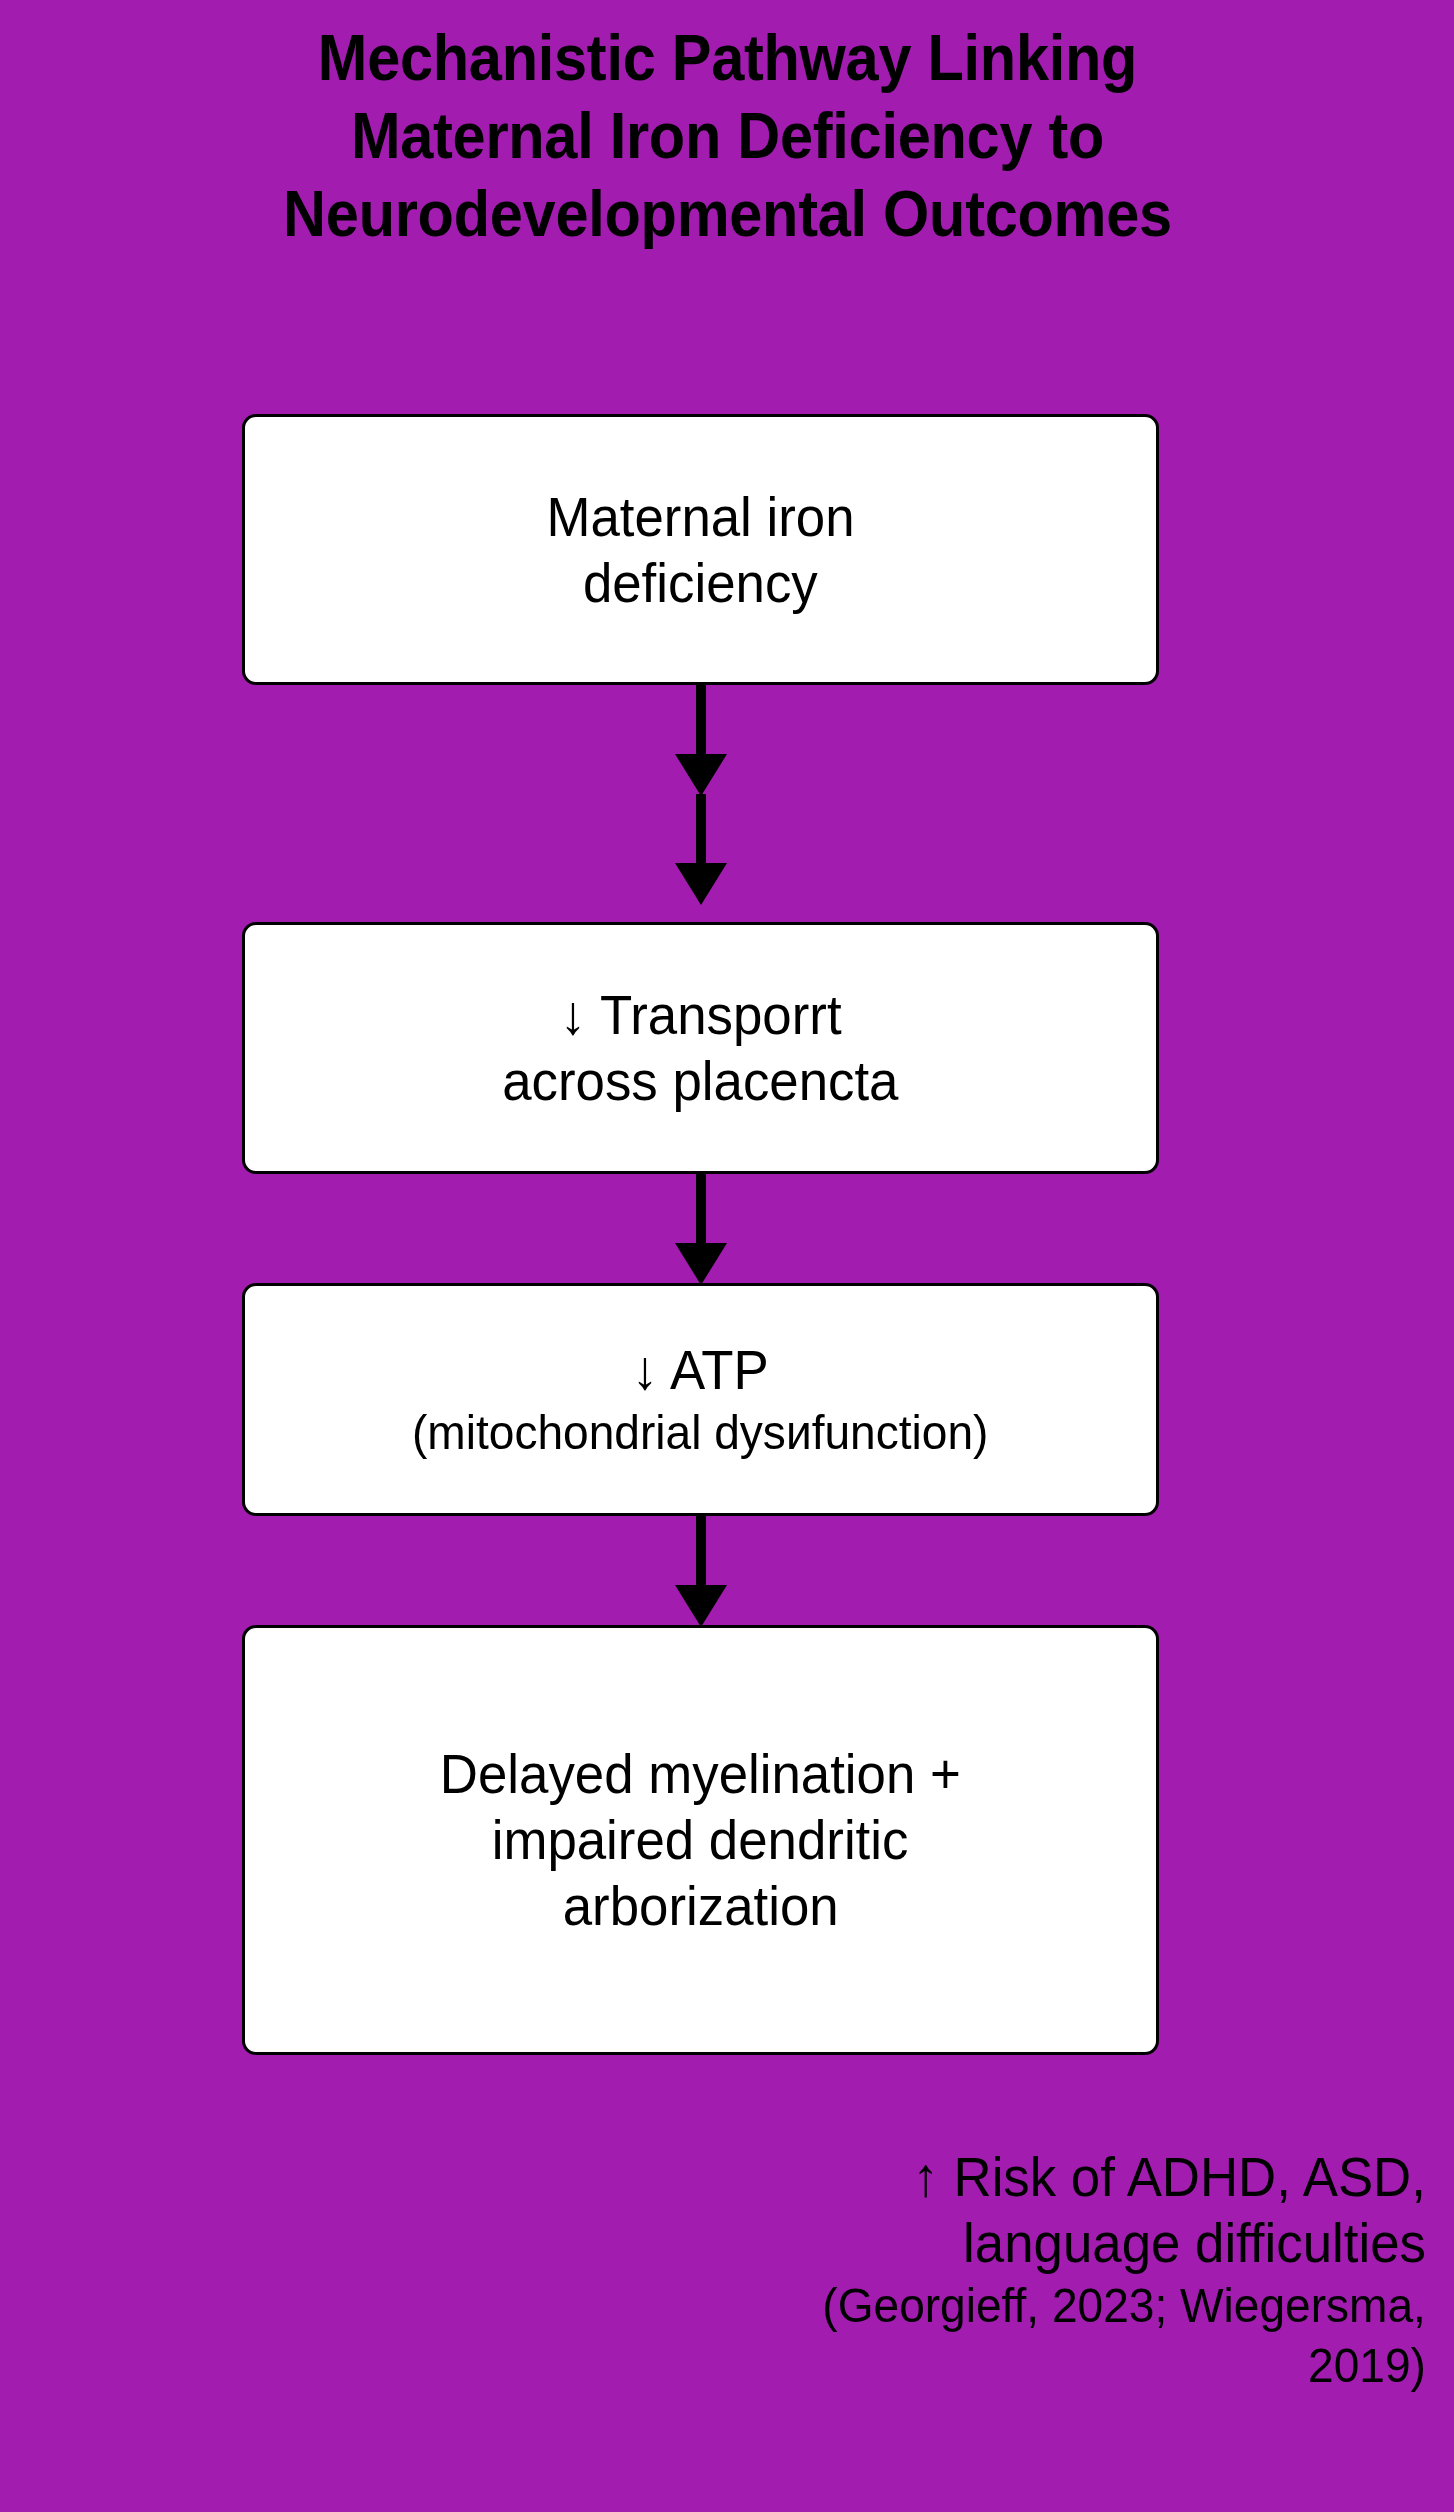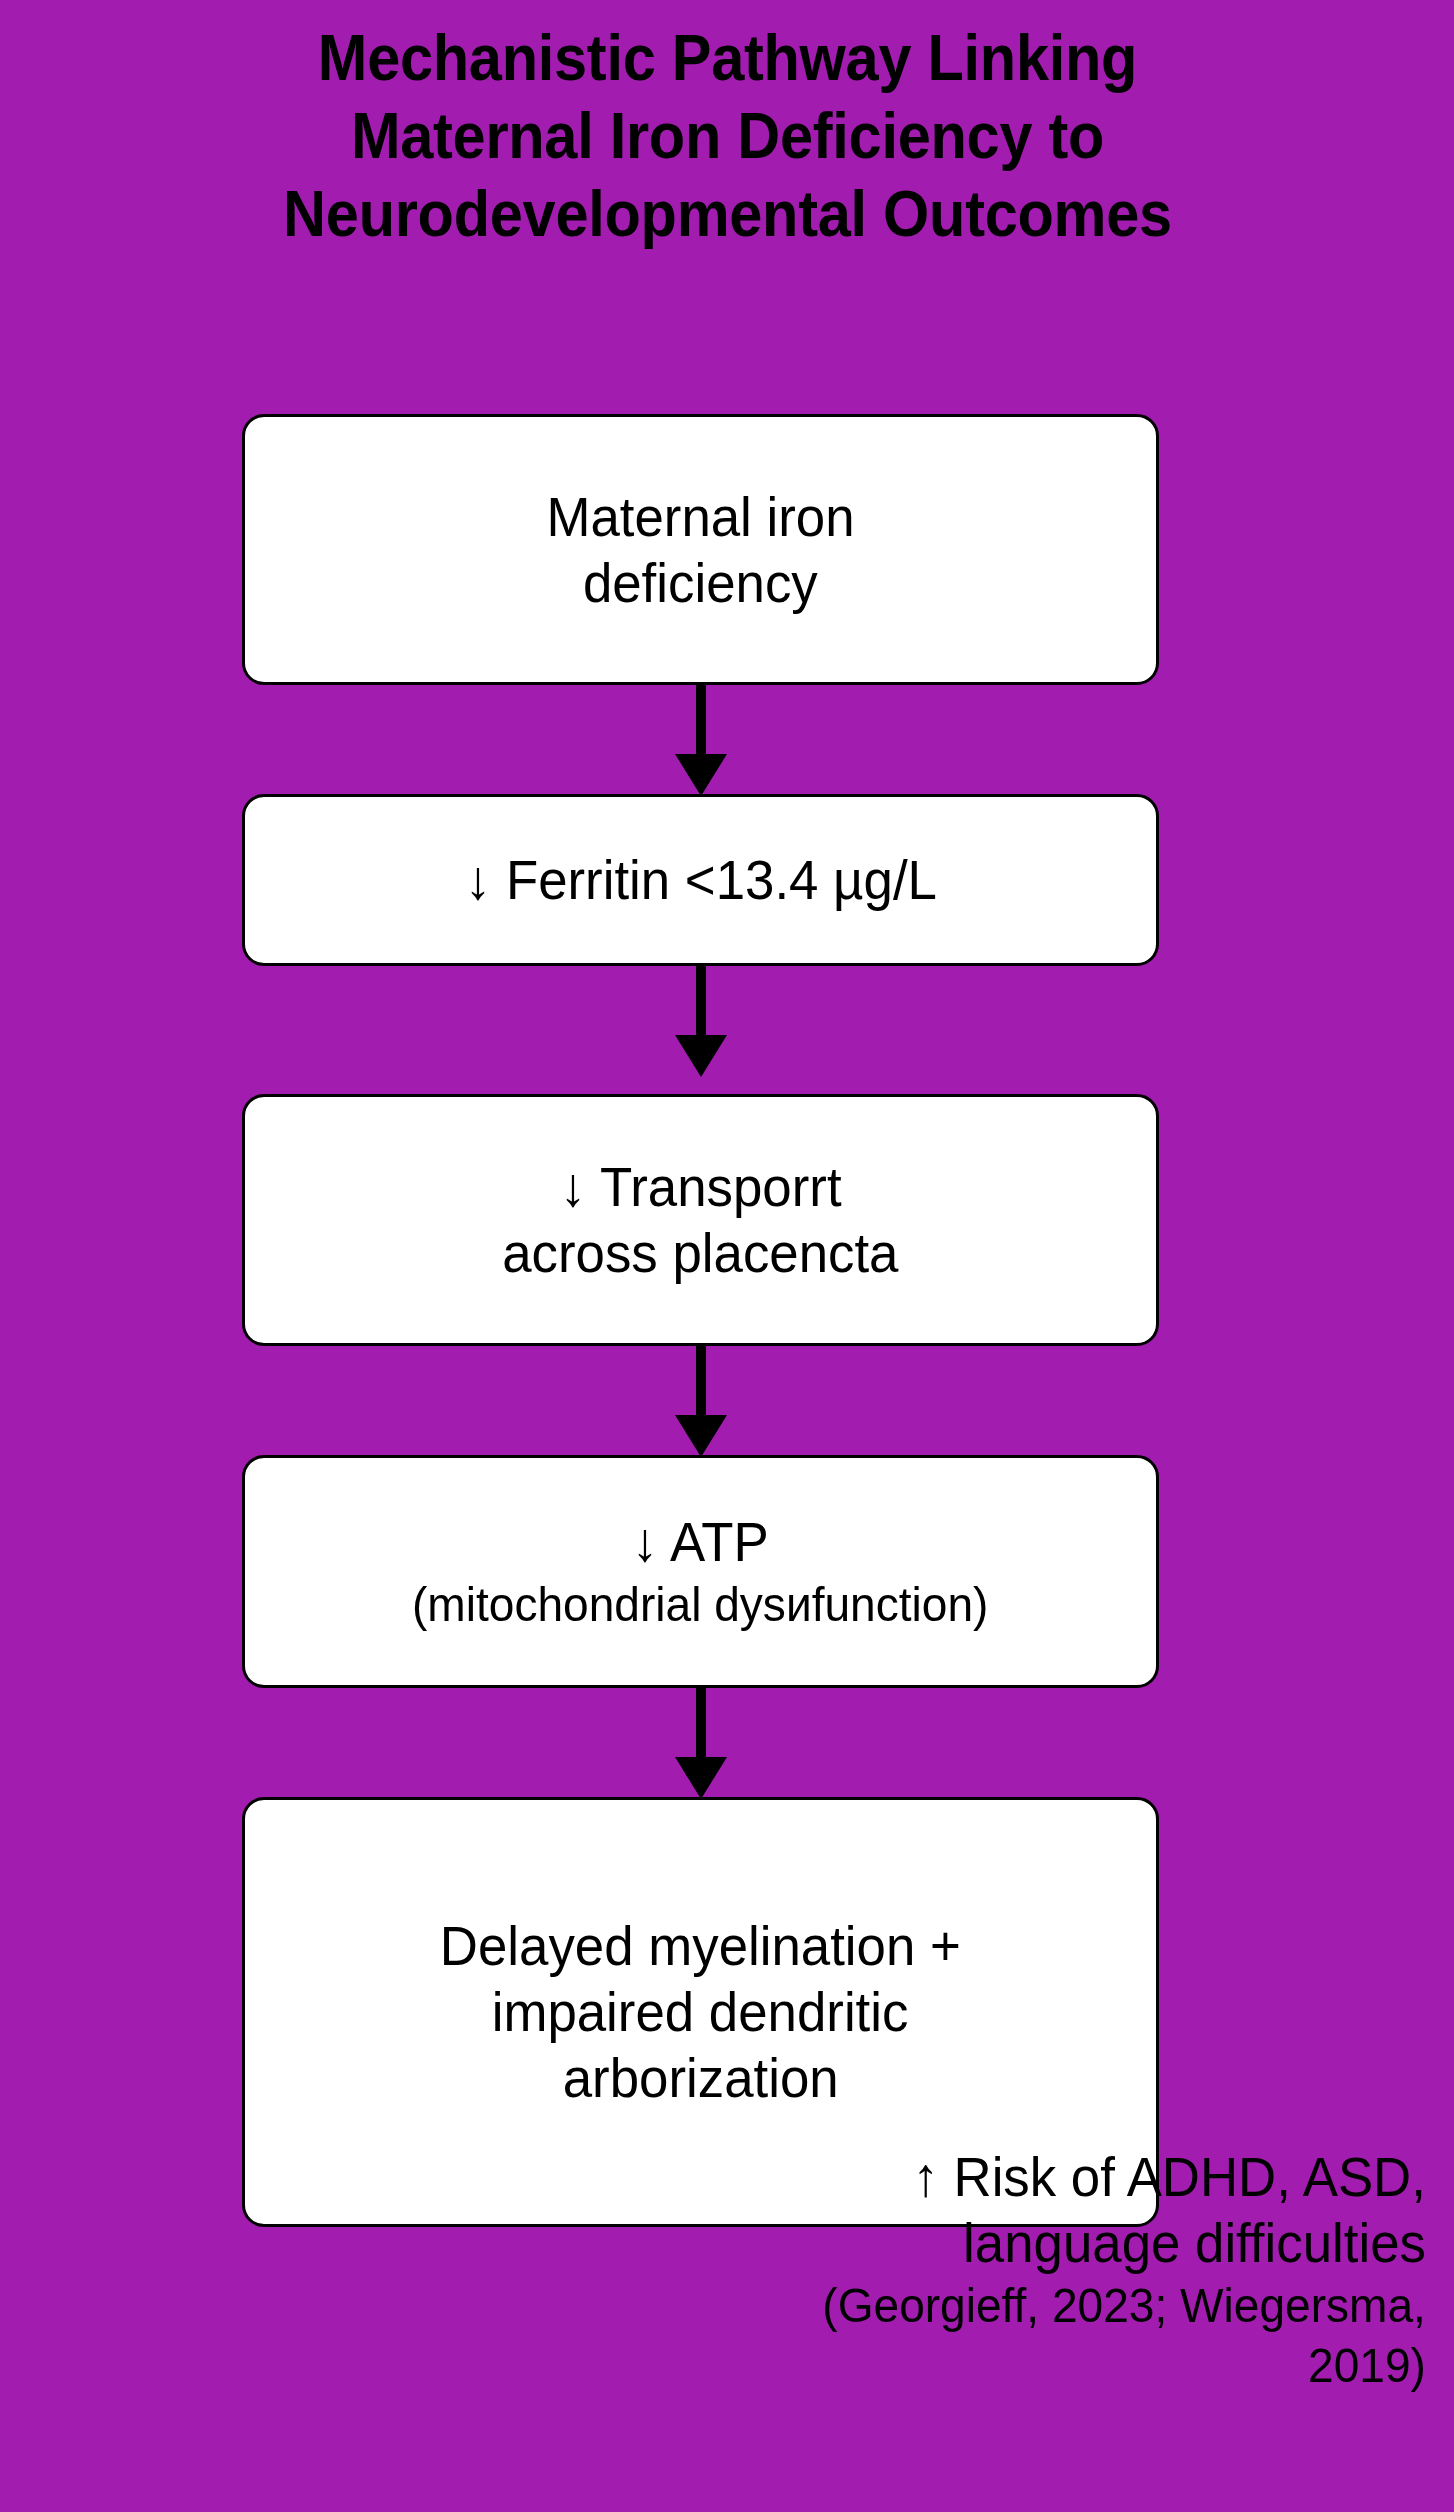--- a/index.html
+++ b/index.html
@@ -47,21 +47,21 @@
     left: 242px;
     top: 414px;
     width: 917px;
   }
 
   .node {
     position: relative;
     box-sizing: border-box;
     width: 917px;
     border: 3.5px solid #000000;
-    border-radius: 22px;
+    border-radius: 14px;
     background: #ffffff;
     display: flex;
     flex-direction: column;
     align-items: center;
     justify-content: center;
     text-align: center;
   }
   .node-line {
     display: block;
     font-size: 55px;
@@ -149,23 +149,20 @@
     <div class="node n1">
       <span class="node-line">Maternal iron</span>
       <span class="node-line">deficiency</span>
     </div>
 
     <div class="connector">
       <span class="shaft"></span>
       <span class="head"></span>
     </div>
 
-    <div class="node n2">
-      <span class="node-line">↓ Ferritin &lt;13.4 µg/L</span>
-    </div>
 
     <div class="connector">
       <span class="shaft"></span>
       <span class="head"></span>
     </div>
 
     <div class="node n3">
       <span class="node-line">↓ Transporrt</span>
       <span class="node-line">across placencta</span>
     </div>

